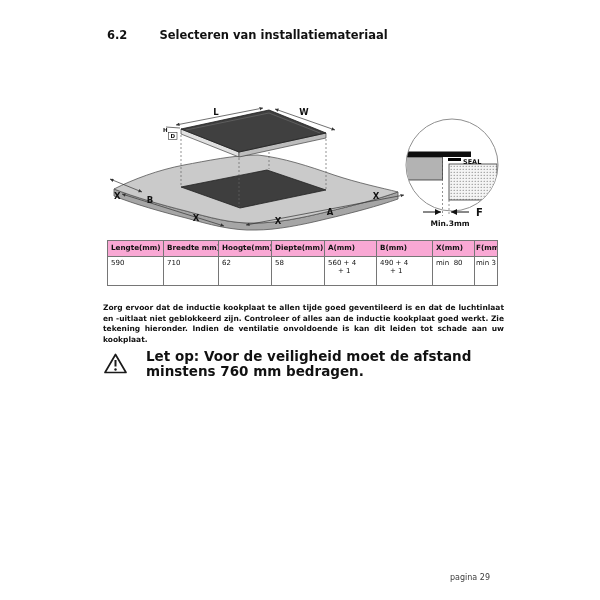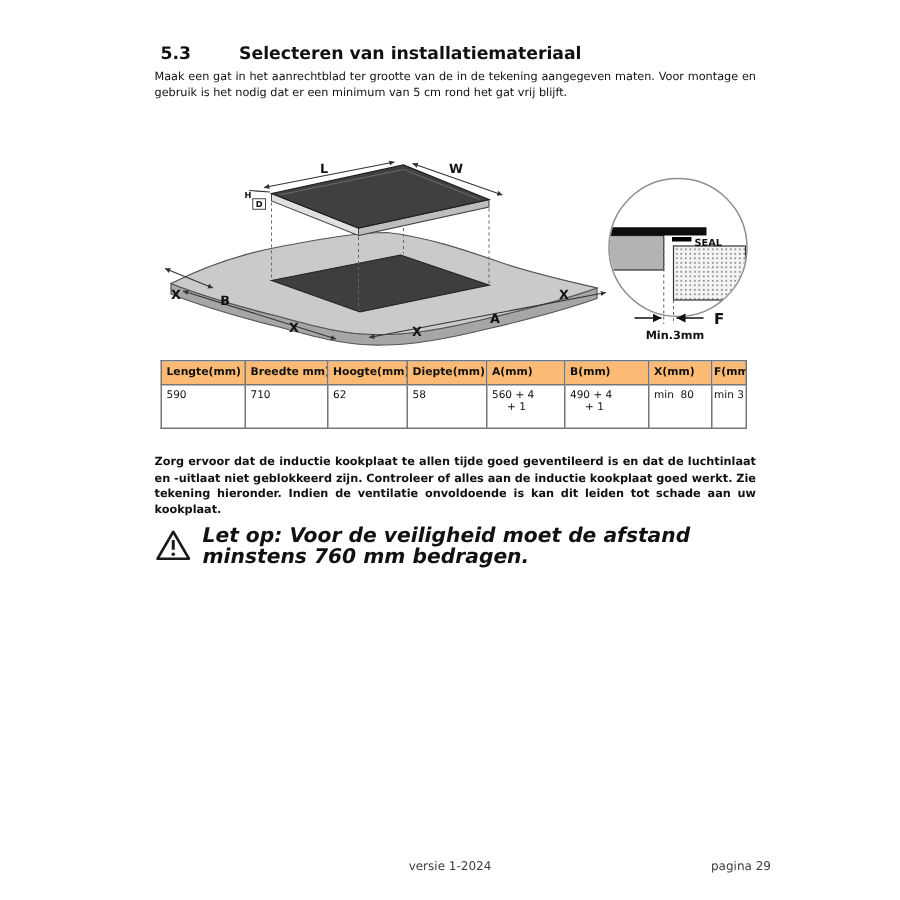--- a/index.html
+++ b/index.html
@@ -23,50 +23,49 @@
   svg text{font-family:"DejaVu Sans",sans-serif;}
   .dimlabel{font-size:8.5px;font-weight:bold;fill:#111;}
   .dimlabel-sm{font-size:5.5px;font-weight:bold;fill:#111;}
   .dash{stroke:#666;stroke-width:0.7;stroke-dasharray:2 2;fill:none;}
   .dimline{stroke:#333;stroke-width:0.7;fill:none;}
 
   table.dims{position:absolute;left:107px;top:240px;width:390px;border-collapse:collapse;
              table-layout:fixed;font-size:7px;}
   table.dims th,table.dims td{border:1px solid #767676;padding:2px 3px;text-align:left;
              vertical-align:top;overflow:hidden;white-space:pre;}
-  table.dims th{background:#fdba74;font-size:7.2px;height:11px;}
+  table.dims th{background:#f9a8d4;font-size:7.2px;height:11px;}
   table.dims td{height:24px;}
   table.dims th:last-child,table.dims td:last-child{padding:2px 1px;}
   .tline2{display:block;margin-left:10px;}
 
   .vent-note{position:absolute;left:103px;top:303px;width:401px;font-size:7.5px;
              line-height:10.7px;font-weight:bold;text-align:justify;}
 
-  .warning{position:absolute;left:103px;top:349px;display:flex;gap:7px;align-items:center;font-style:italic;}
+  .warning{position:absolute;left:103px;top:349px;display:flex;gap:18px;align-items:flex-start;}
   .warning-icon{flex:0 0 auto;margin-top:3px;}
   .warning-text{font-weight:bold;font-size:13.5px;line-height:14.5px;width:400px;}
 
   .footer-model{position:absolute;left:58px;top:574px;font-size:8px;color:#3d3d3d;margin-top:28px;}
   .footer-version{position:absolute;left:0;top:573px;width:600px;text-align:center;
                   font-size:8px;color:#3d3d3d;}
-  .footer-page{position:absolute;left:474px;top:573px;font-size:8px;color:#3d3d3d;}
+  .footer-page{position:absolute;left:450px;top:573px;font-size:8px;color:#3d3d3d;}
 </style>
 </head>
 <body>
 
 <div class="page">
 
 
   <div class="section-title">
-    <span class="num">5.3</span>
+    <span class="num">6.2</span>
     <span class="ttl">Selecteren van installatiemateriaal</span>
   </div>
 
   <div class="intro">
-    <p>Maak een gat in het aanrechtblad ter grootte van de in de tekening aangegeven maten. Voor montage en gebruik is het nodig dat er een minimum van 5 cm rond het gat vrij blijft.</p>
   </div>
 
   <div class="main-diagram">
     <svg width="302" height="130" viewBox="0 0 302 130">
       <defs>
         <marker id="ah" markerWidth="7" markerHeight="7" refX="5" refY="2.5" orient="auto">
           <path d="M0,0 L5,2.5 L0,5 Z" fill="#333"></path>
         </marker>
         <marker id="ahs" markerWidth="7" markerHeight="7" refX="0" refY="2.5" orient="auto">
           <path d="M5,0 L0,2.5 L5,5 Z" fill="#333"></path>
@@ -203,16 +202,15 @@
         <circle cx="12.5" cy="17.5" r="1.2" fill="#1a1a1a"></circle>
       </svg>
     </span>
     <div class="warning-text">
       <div>Let op: Voor de veiligheid moet de afstand</div>
       <div>minstens 760 mm bedragen.</div>
     </div>
   </div>
 
   <div class="footer-model">EKI614-30</div>
-  <div class="footer-version">versie 1-2024</div>
   <div class="footer-page">pagina 29</div>
 
 </div>
 
 </body></html>

